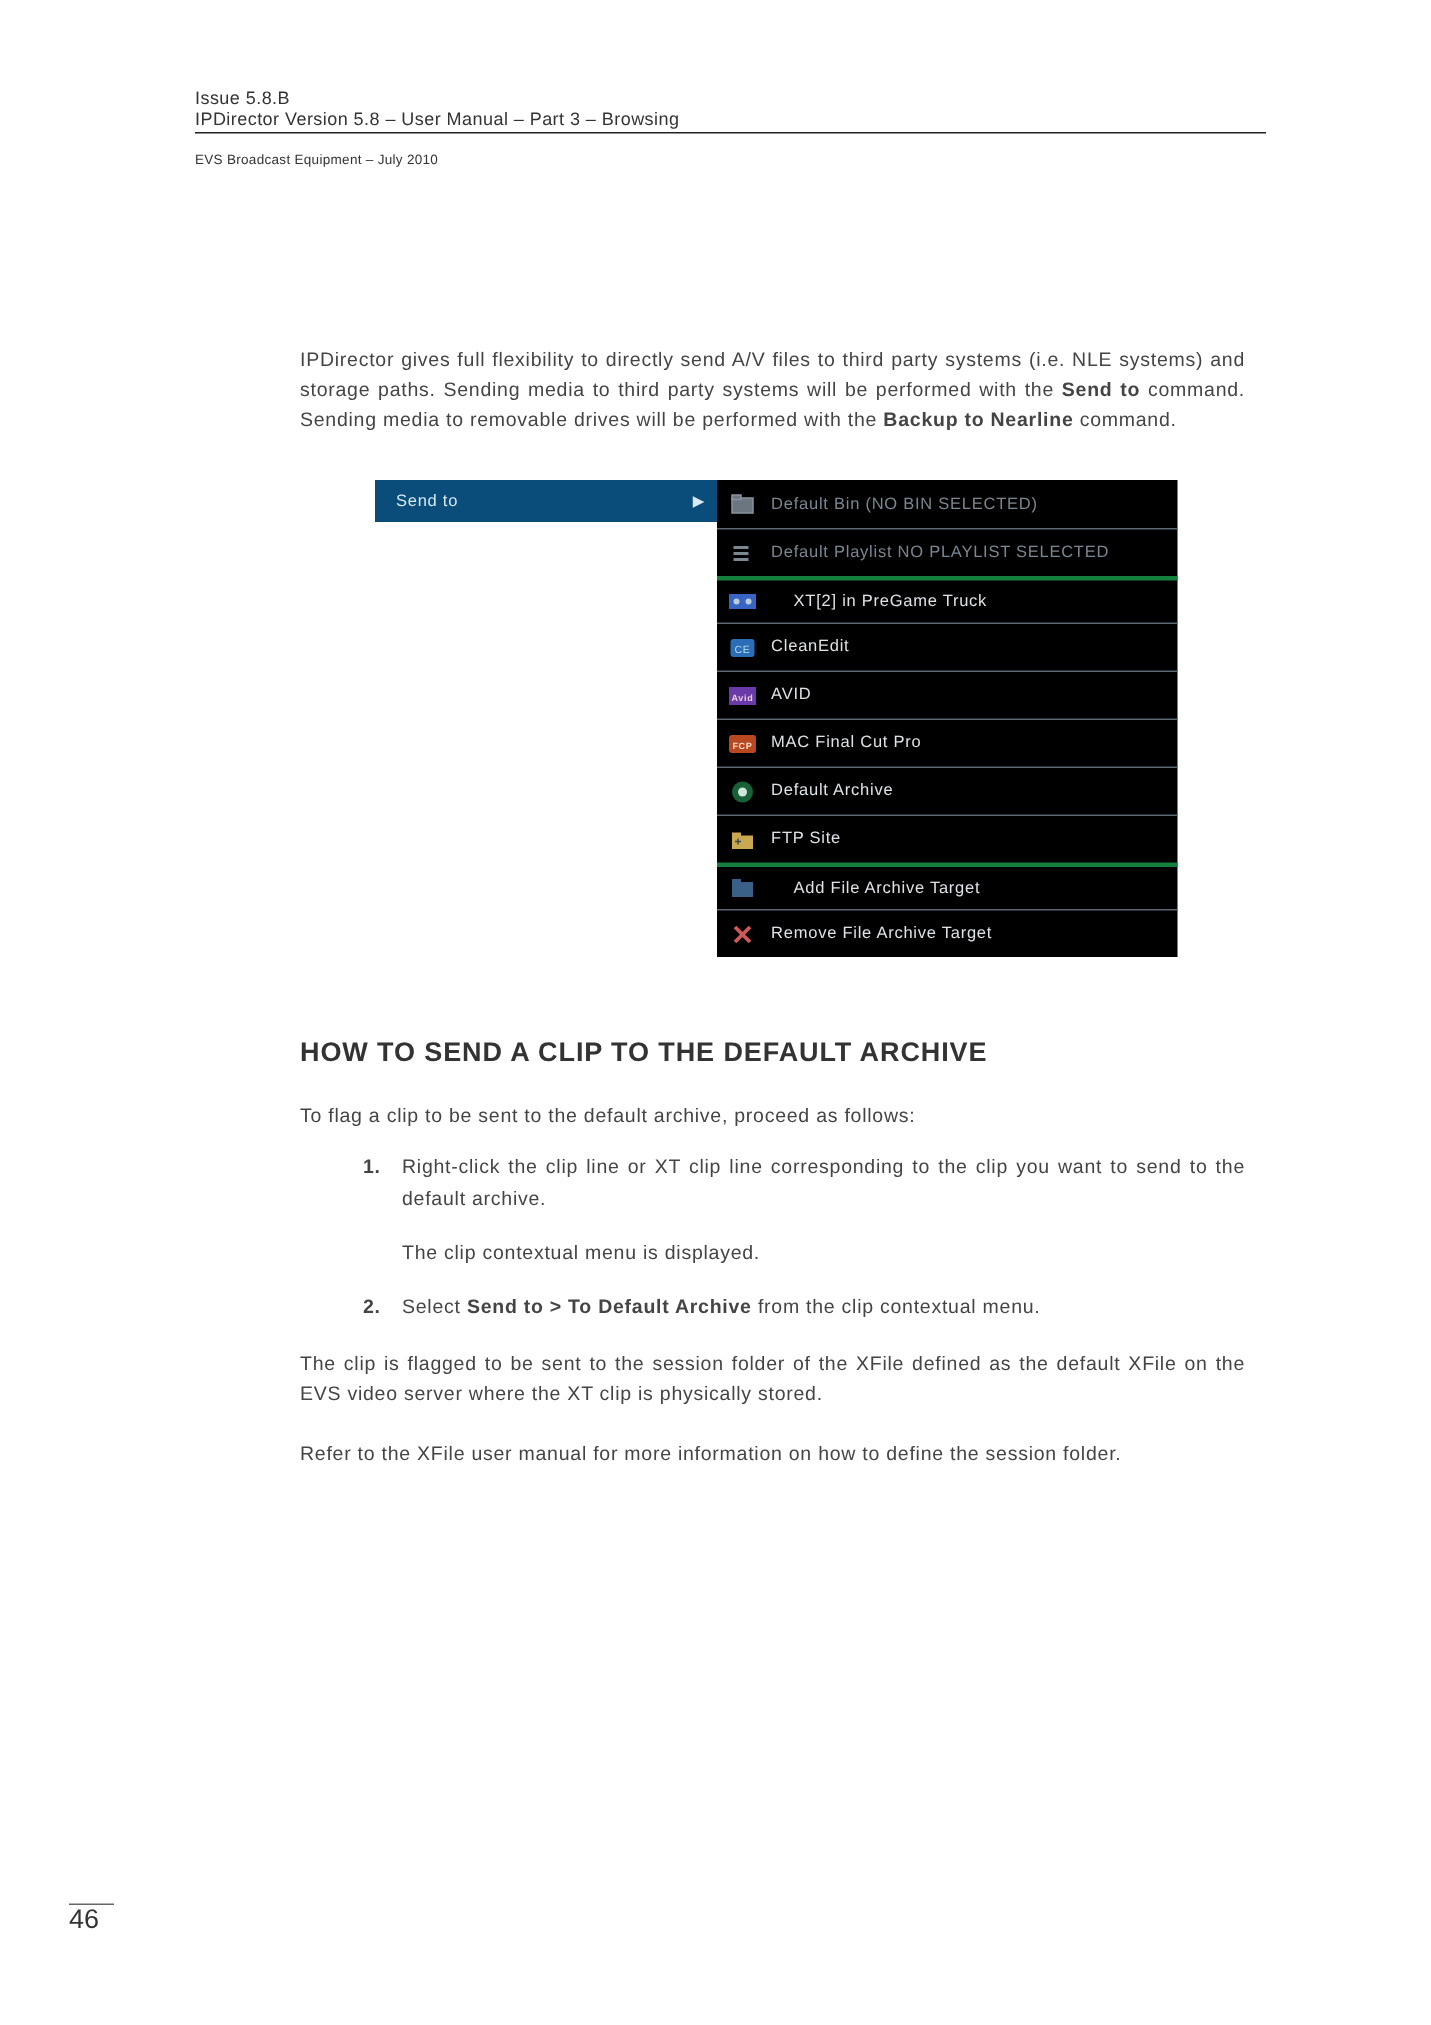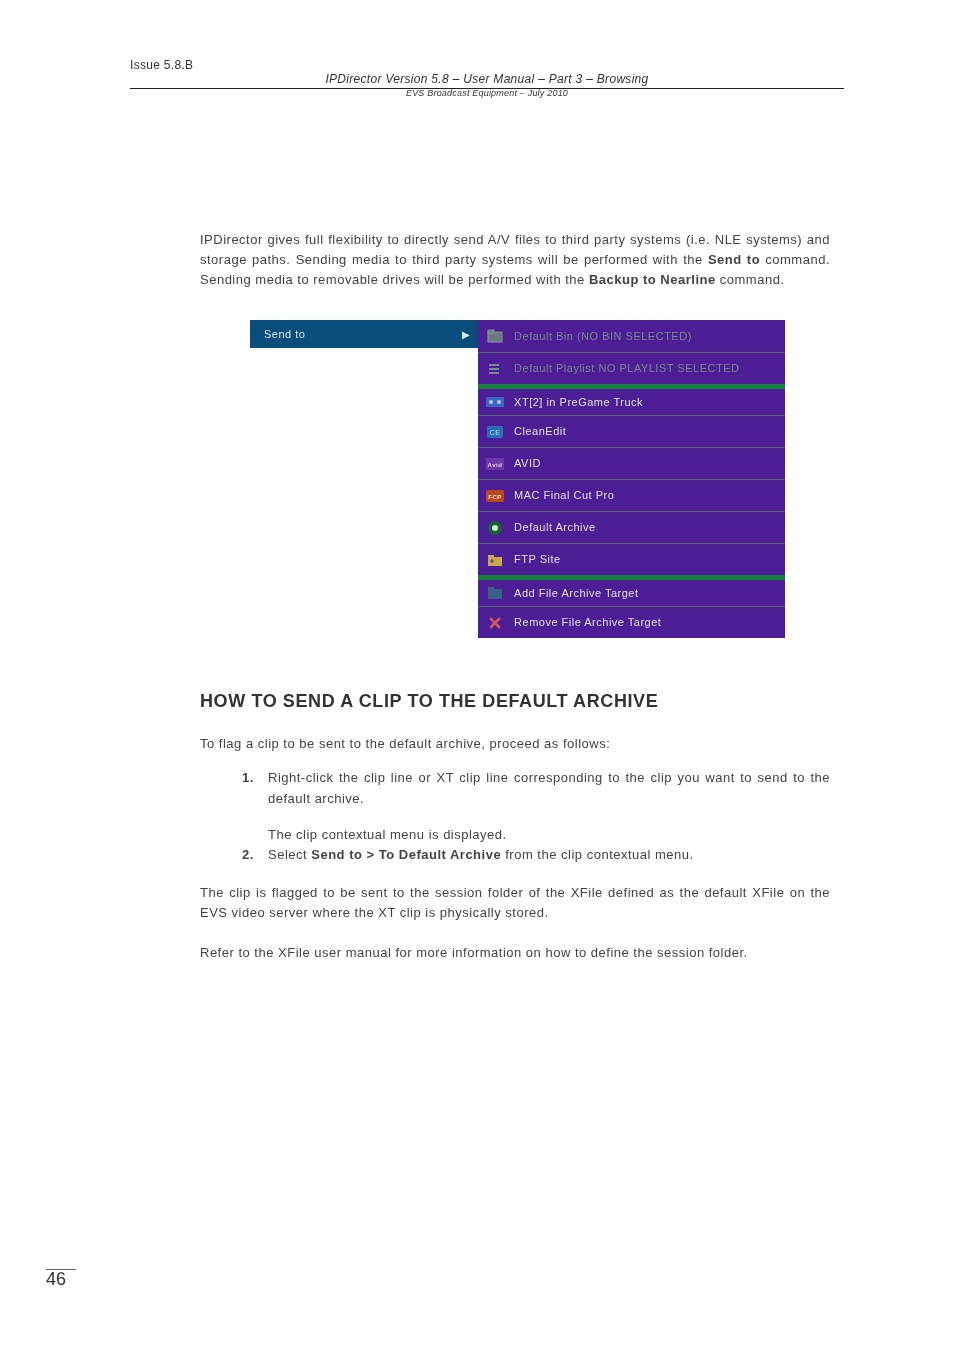--- a/index.html
+++ b/index.html
@@ -16,22 +16,22 @@
       top: 58px;
       left: 130px;
       right: 110px;
       display: flex;
       justify-content: space-between;
       font-size: 12px;
       letter-spacing: 0.3px;
       flex-direction: column;
     }
     .header-left { font-weight: normal; }
-    .header-right { text-align: center; font-style: italic; }
-    .header-right .sub { font-size: 9px; letter-spacing: 0.2px; margin-top: 2px; }
+    .header-right { text-align: left; }
+    .header-right .sub { font-size: 9px; letter-spacing: 0.2px; margin-top: 15px; }
     .header-rule {
       position: absolute;
       top: 88px;
       left: 130px;
       right: 110px;
       border-top: 1.5px solid #222;
     }
     .content {
       position: absolute;
       top: 230px;
@@ -61,34 +61,34 @@
       position: relative;
     }
     .ss-left .arrow {
       position: absolute;
       right: 8px;
       font-size: 10px;
       color: #d8eaf5;
     }
     .ss-right {
       width: 324px;
-      background: #4c1d95;
+      background: #000000;
     }
     .ss-item {
       height: 32px;
       display: flex;
       align-items: center;
       padding-left: 8px;
       font-size: 11px;
       color: #dde3e7;
       border-top: 1px solid #5a6772;
     }
     .ss-item.first { border-top: none; }
     .ss-item.disabled { color: #7a8892; }
-    .ss-item.hgroup { border-top: 5px solid #15803d; height: 31px;}
+    .ss-item.hgroup { border-top: 3px solid #15803d; height: 31px; gap: 15px;}
     .ss-icon {
       width: 18px;
       height: 16px;
       margin-right: 10px;
       flex-shrink: 0;
       display: flex;
       align-items: center;
       justify-content: center;
       font-size: 10px;
     }
@@ -97,21 +97,21 @@
       font-size: 18px;
       font-weight: bold;
       letter-spacing: 0.6px;
       margin: 50px 0 18px 0;
       color: #333;
     }
     .step-list { margin: 14px 0 18px 42px; }
     .step { display: flex; margin-bottom: 16px; text-align: justify; }
     .step-num { width: 26px; flex-shrink: 0; font-weight: bold; }
     .step-body { flex: 1; }
-    .step-sub { margin-left: 68px; }
+    .step-sub { margin-left: 68px; margin-bottom: 16px; }
     .page-num {
       position: absolute;
       bottom: 60px;
       left: 46px;
       font-size: 18px;
     }
     .page-rule {
       position: absolute;
       bottom: 80px;
       left: 46px;

